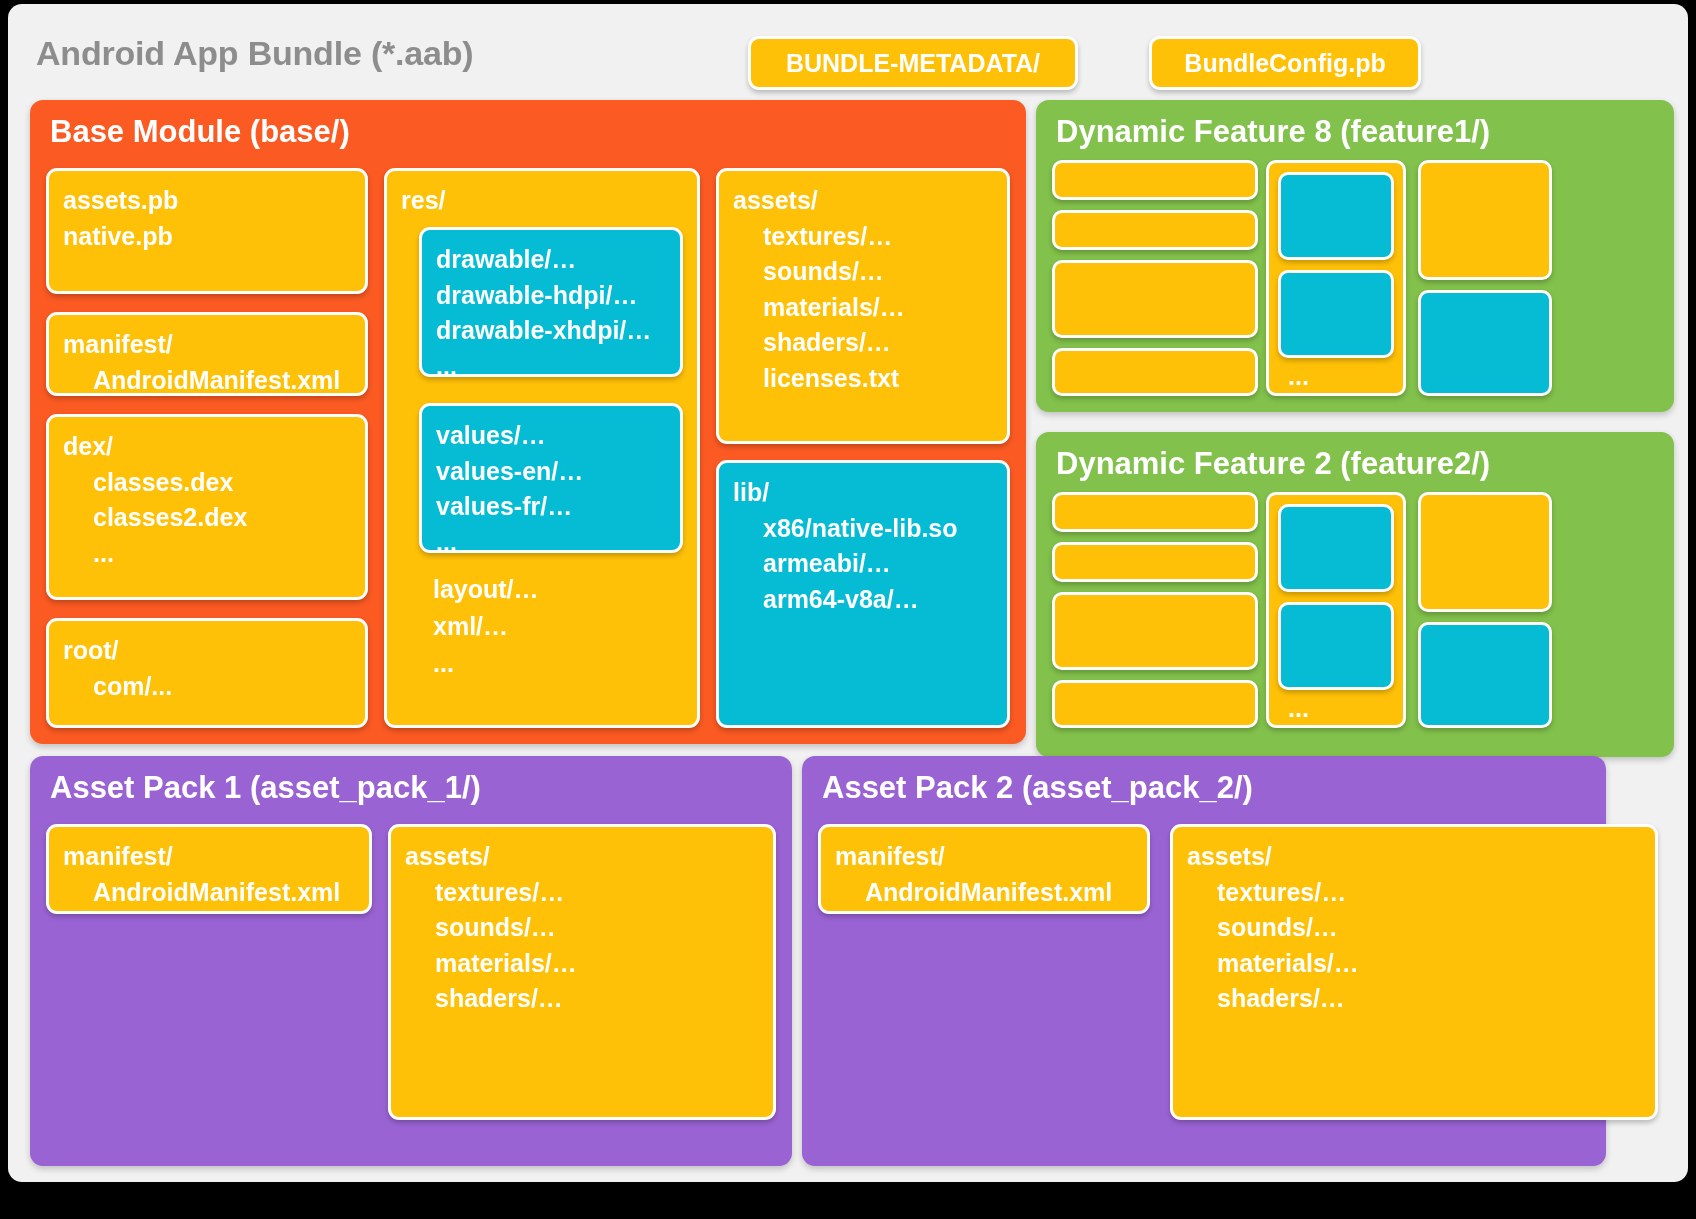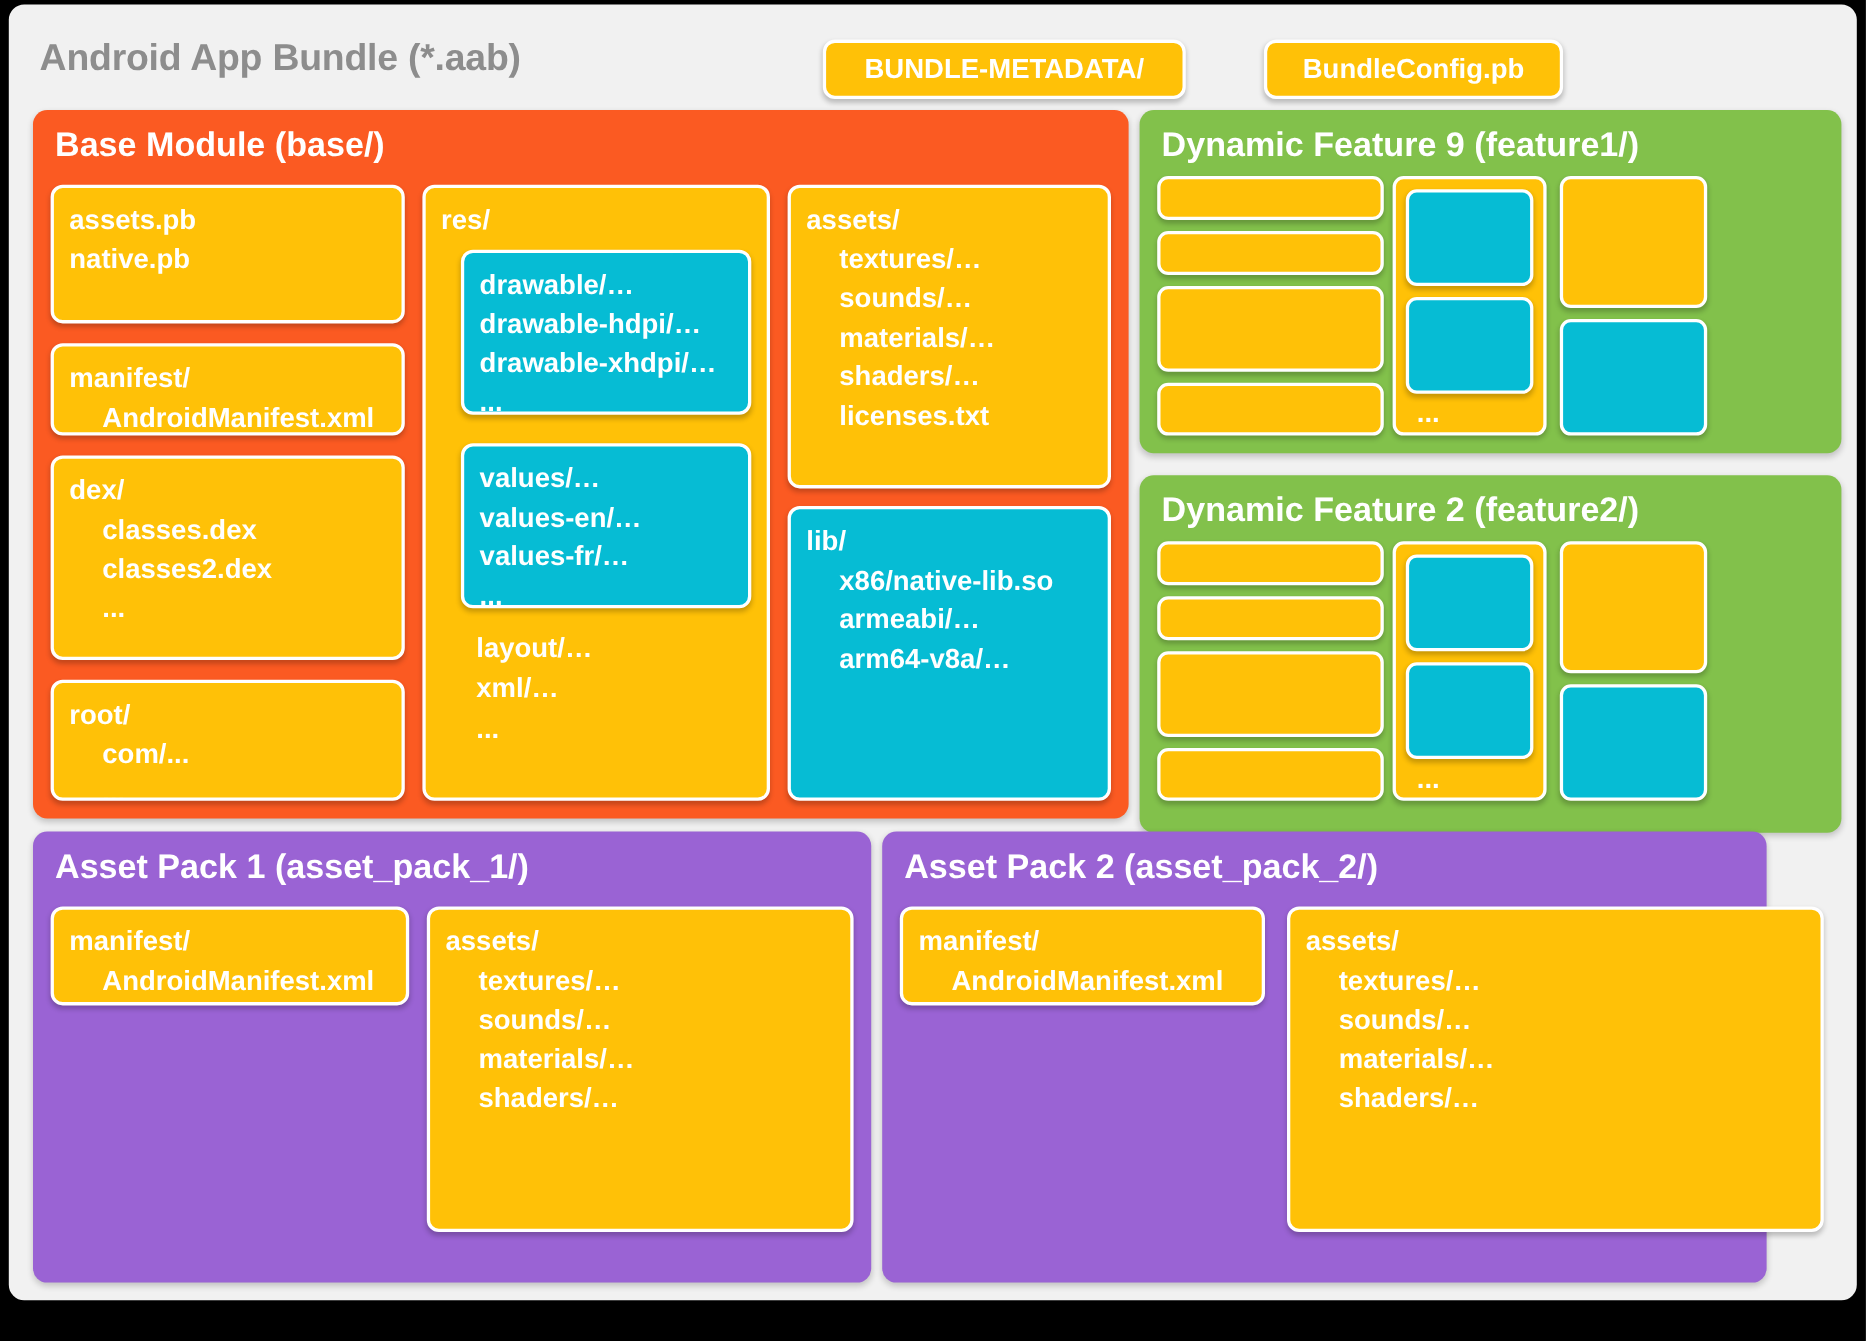--- a/index.html
+++ b/index.html
@@ -213,21 +213,21 @@
 
       <div class="box cyan" id="bm-lib">
         <span class="ln">lib/</span>
         <span class="ln ind1">x86/native-lib.so</span>
         <span class="ln ind1">armeabi/…</span>
         <span class="ln ind1">arm64-v8a/…</span>
       </div>
     </div>
 
     <div class="module feature1">
-      <div class="module-title">Dynamic Feature 9 (feature1/)</div>
+      <div class="module-title">Dynamic Feature 8 (feature1/)</div>
       <div class="ph yellow f-a1"></div>
       <div class="ph yellow f-a2"></div>
       <div class="ph yellow f-a3"></div>
       <div class="ph yellow f-a4"></div>
       <div class="ph yellow f-col2"></div>
       <div class="ph cyan f-c1"></div>
       <div class="ph cyan f-c2"></div>
       <div class="ph-dots f-dots">...</div>
       <div class="ph yellow f-r1"></div>
       <div class="ph cyan f-r2"></div>

